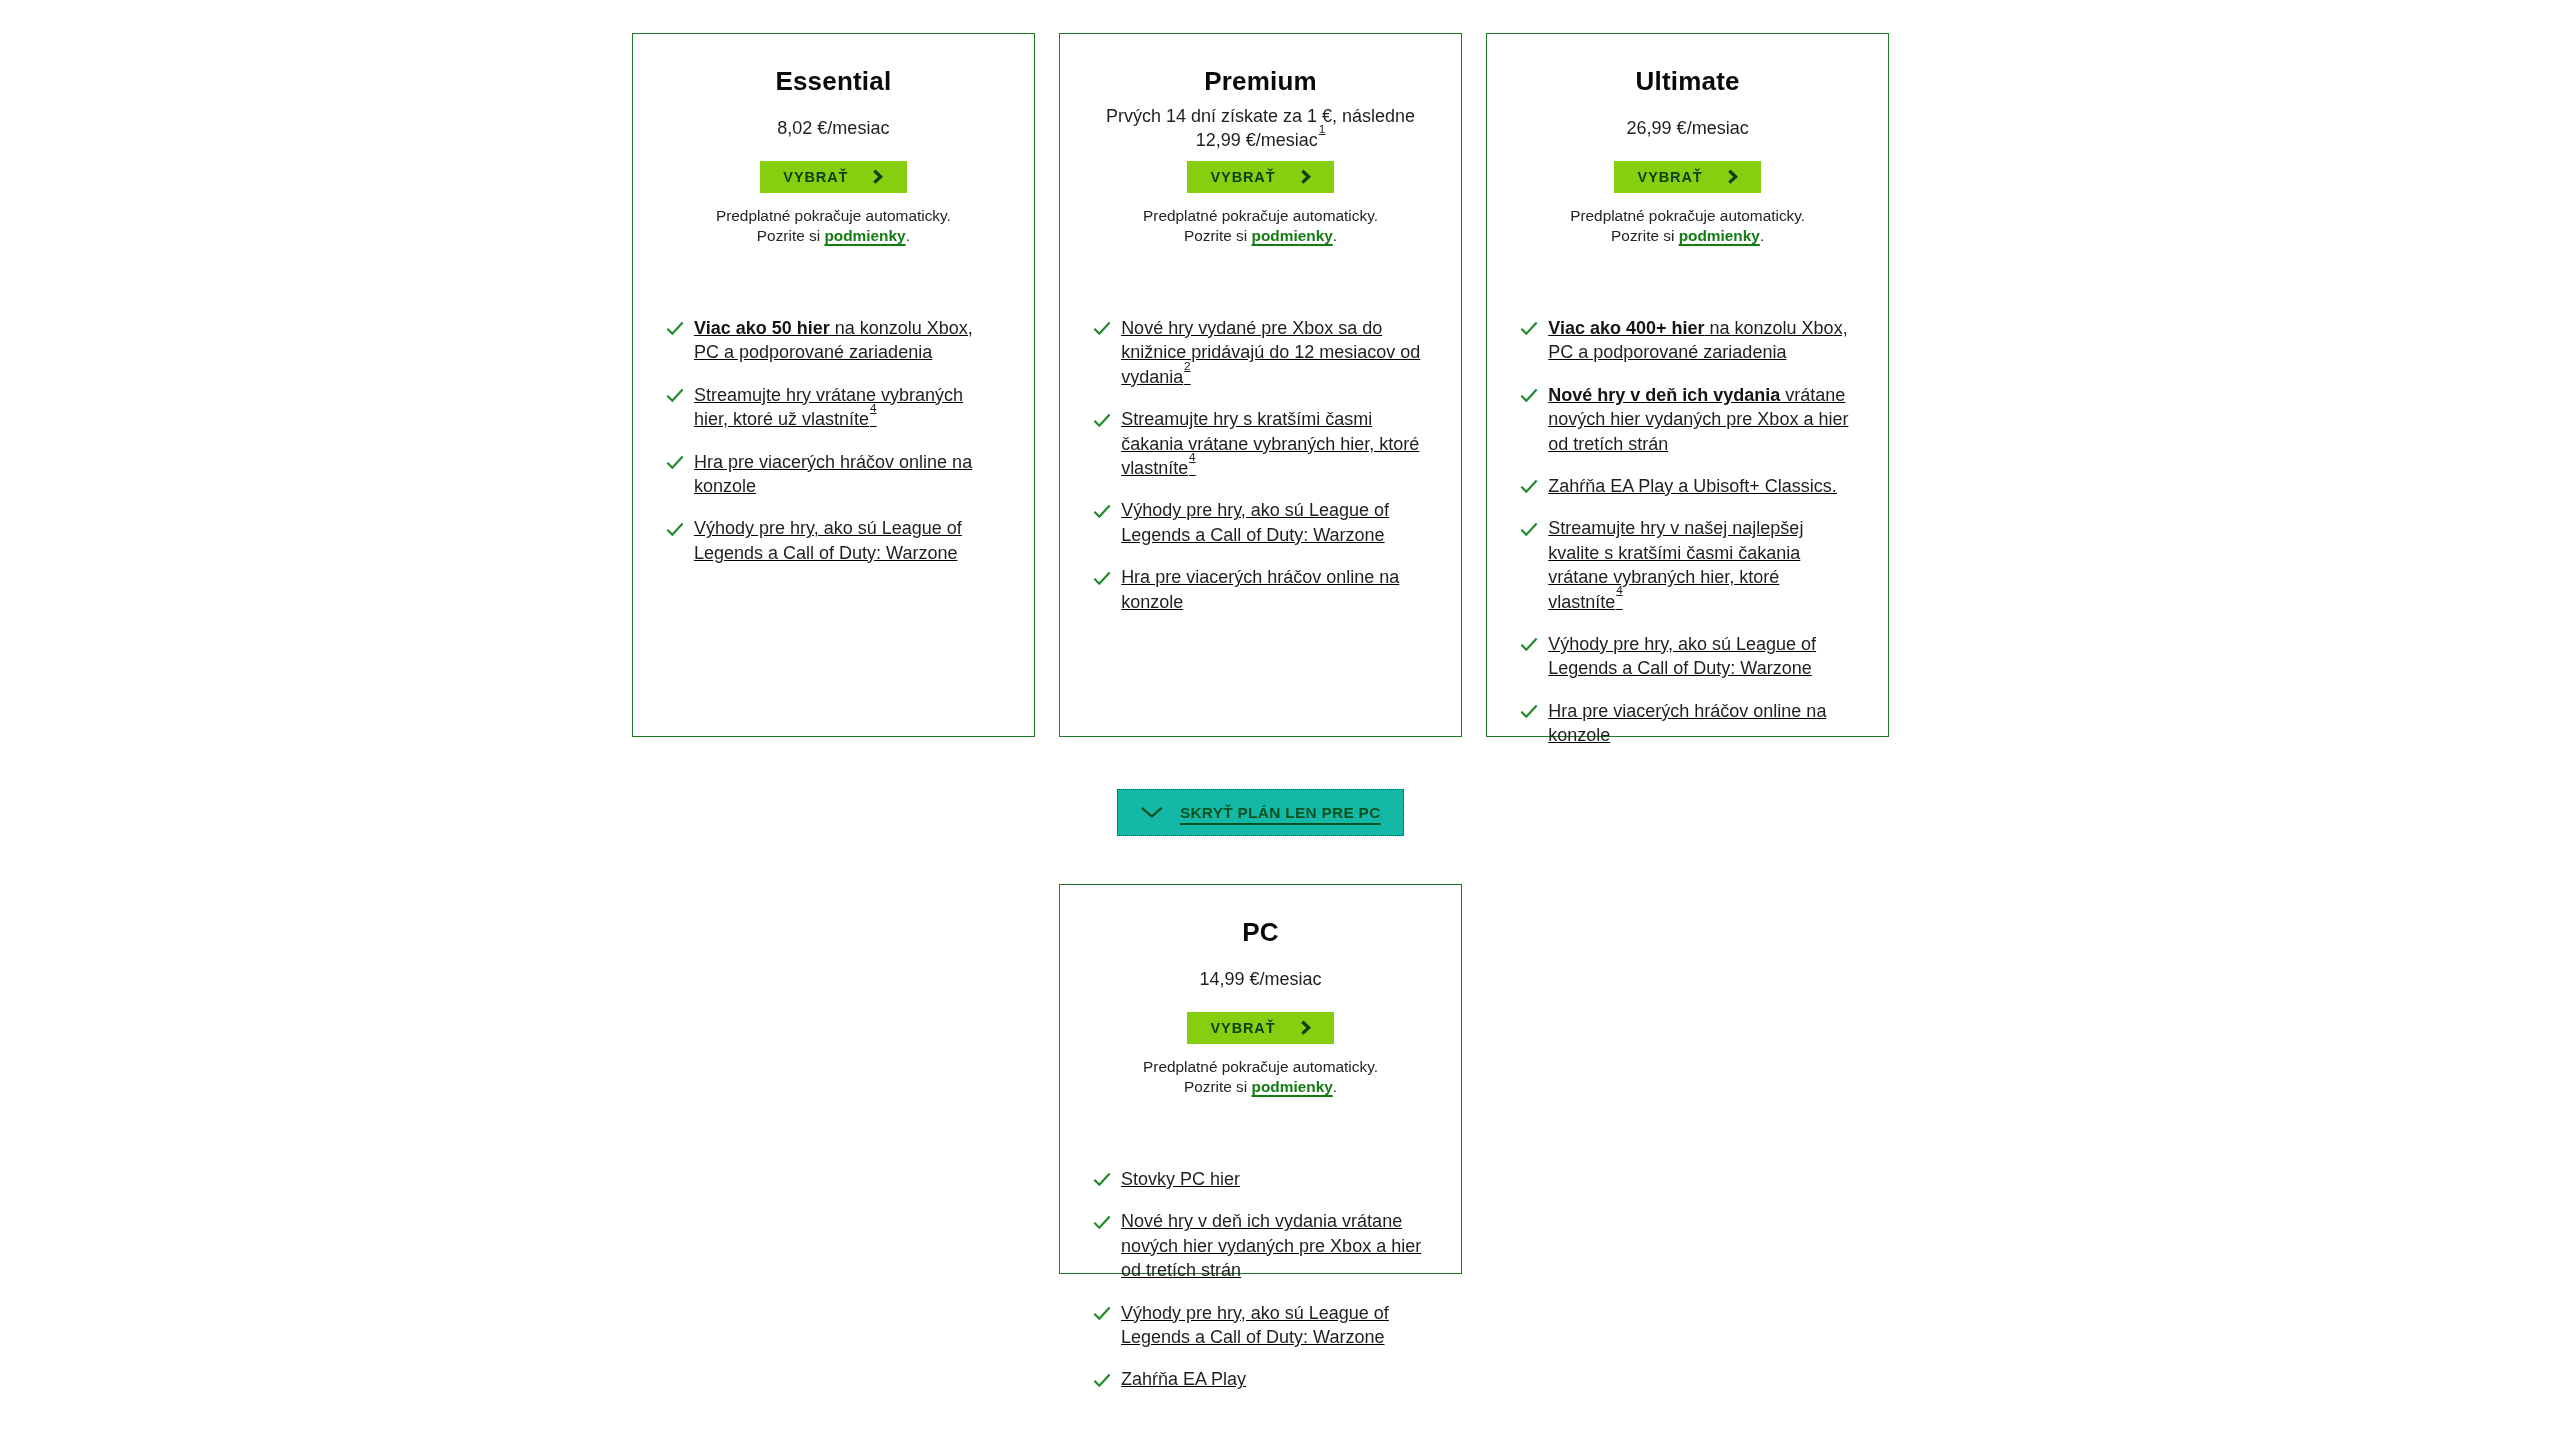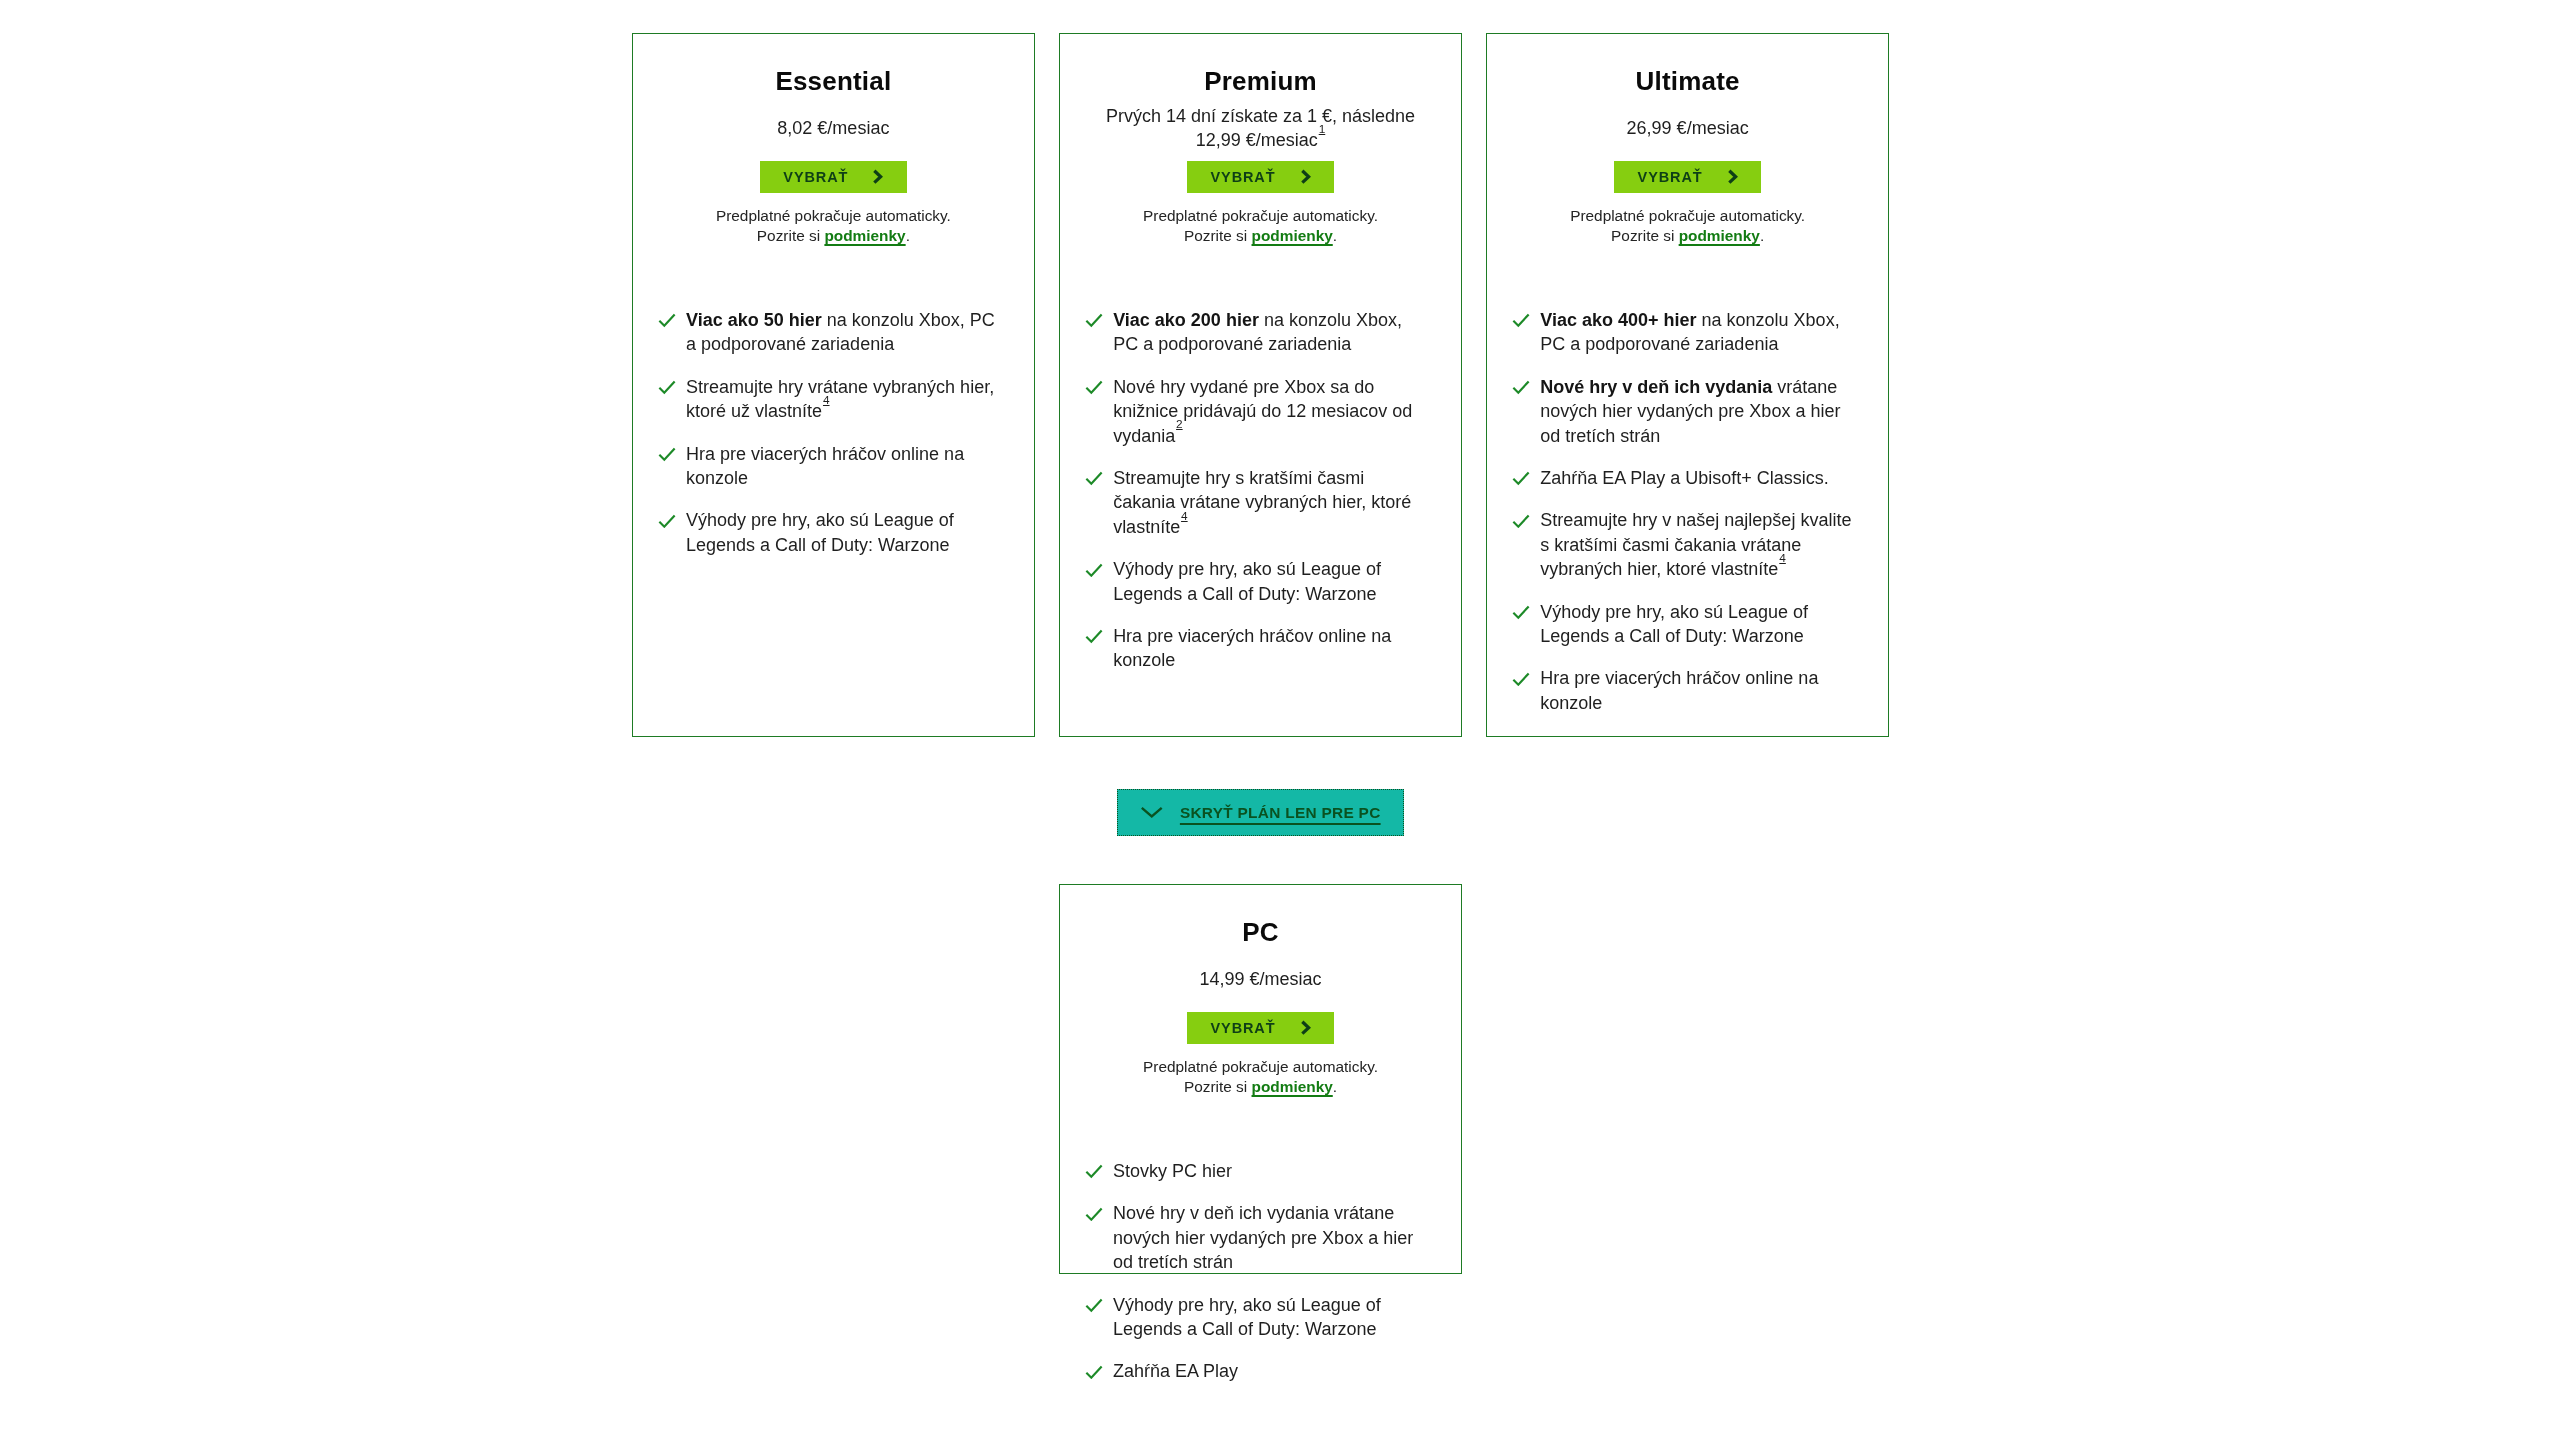--- a/index.html
+++ b/index.html
@@ -77,23 +77,24 @@
   .terms {
     color: var(--link_green);
     font-weight: 700;
     text-decoration: underline;
     text-underline-offset: 2.7px;
     text-decoration-thickness: 1.8px;
     cursor: pointer;
   }
   .features {
     list-style: none;
-    margin: 0;
+    margin: 8px;
     padding: 0 31px 0 25px;
     text-align: left;
+    text-decoration: underline;
   }
   .features li {
     display: flex;
     align-items: flex-start;
     margin-bottom: 18px;
     font-size: 18px;
     line-height: 24.4px;
     color: var(--body_text);
   }
   .check {
@@ -227,28 +228,20 @@
             <div>Pozrite si <a class="terms">podmienky</a>.</div>
           </div>
         </div>
         <ul class="features">
           <li>
             <span class="check">
               <svg width="18" height="14.5" viewBox="0 0 20 16" aria-hidden="true">
                 <polyline points="1.5,8.5 7,14 18.5,1.5" fill="none" stroke="currentColor" stroke-width="2.4"></polyline>
               </svg>
             </span>
-            <span class="feature-text"><b>Viac ako 200 hier</b> na konzolu Xbox, PC a podporované zariadenia</span>
-          </li>
-          <li>
-            <span class="check">
-              <svg width="18" height="14.5" viewBox="0 0 20 16" aria-hidden="true">
-                <polyline points="1.5,8.5 7,14 18.5,1.5" fill="none" stroke="currentColor" stroke-width="2.4"></polyline>
-              </svg>
-            </span>
             <span class="feature-text">Nové hry vydané pre Xbox sa do knižnice pridávajú do 12 mesiacov od vydania<sup class="sup-link">2</sup></span>
           </li>
           <li>
             <span class="check">
               <svg width="18" height="14.5" viewBox="0 0 20 16" aria-hidden="true">
                 <polyline points="1.5,8.5 7,14 18.5,1.5" fill="none" stroke="currentColor" stroke-width="2.4"></polyline>
               </svg>
             </span>
             <span class="feature-text">Streamujte hry s kratšími časmi čakania vrátane vybraných hier, ktoré vlastníte<sup class="sup-link">4</sup></span>
           </li>

